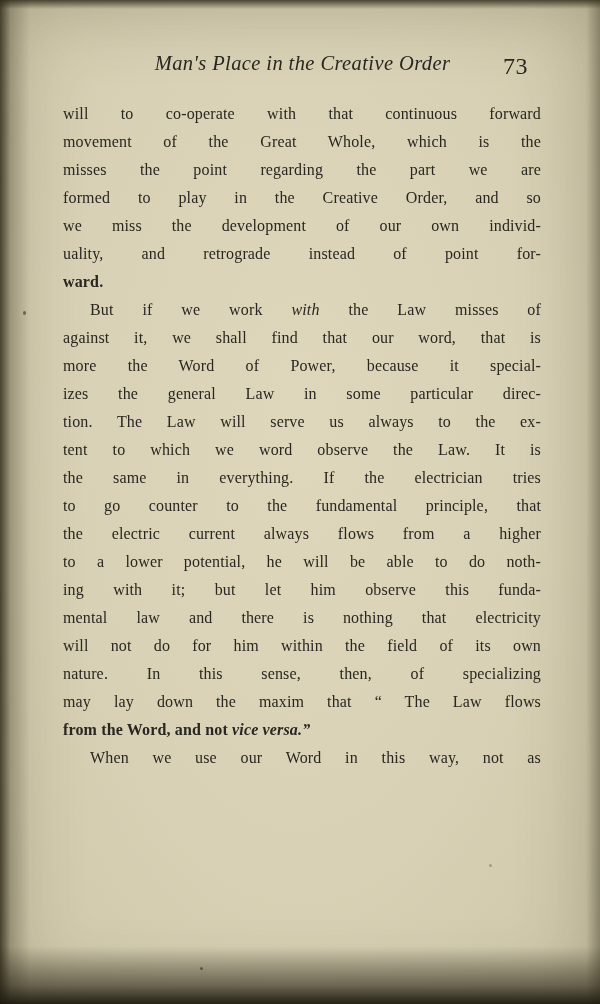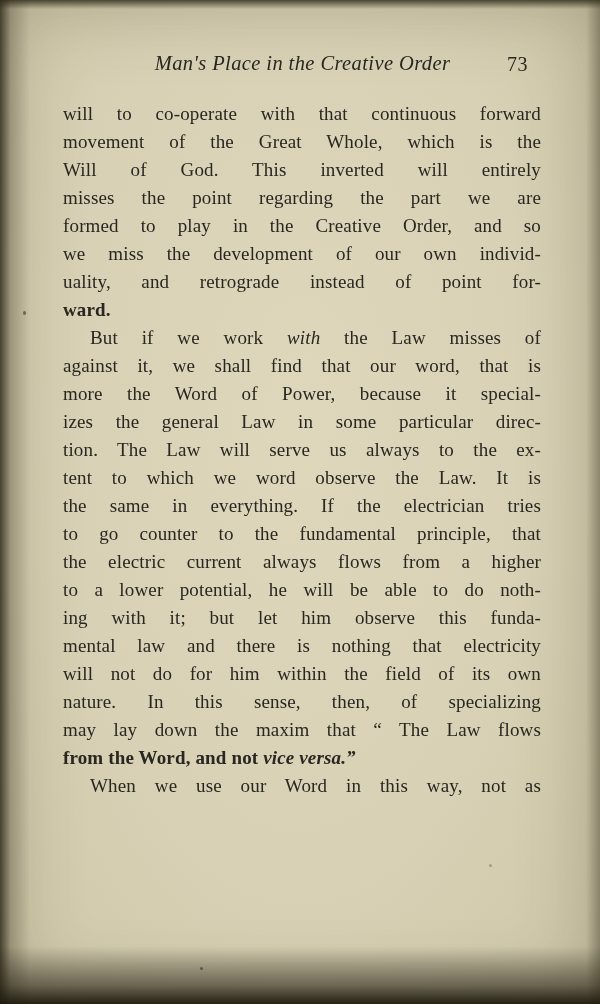--- a/index.html
+++ b/index.html
@@ -38,34 +38,34 @@
     font-style: italic;
     font-size: 20.5px;
     letter-spacing: 0.4px;
     white-space: nowrap;
   }
   .running-header .pagenum {
     position: absolute;
     right: 14px;
     top: 1px;
     font-style: normal;
-    font-size: 20px;
+    font-size: 24px;
     letter-spacing: 0.5px;
   }
 
   .body-text {
     position: absolute;
     left: 63px;
     top: 100px;
     width: 478px;
   }
   .line {
     height: 28px;
     line-height: 28px;
-    font-size: 19px;
+    font-size: 16px;
     letter-spacing: 0.15px;
     white-space: nowrap;
     text-align: justify;
     text-align-last: justify;
     -moz-text-align-last: justify;
   }
   .line.no-just {
     text-align: left;
     text-align-last: left;
     font-weight: bold;
@@ -94,21 +94,20 @@
   <div class="edge bottom"></div>
 
   <div class="running-header">
     <span>Man's Place in the Creative Order</span>
     <span class="pagenum">73</span>
   </div>
 
   <div class="body-text">
       <div class="line"><span>will to co-operate with that continuous forward</span></div>
       <div class="line"><span>movement of the Great Whole, which is the</span></div>
-      <div class="line"><span>Will of God. This inverted will entirely</span></div>
       <div class="line"><span>misses the point regarding the part we are</span></div>
       <div class="line"><span>formed to play in the Creative Order, and so</span></div>
       <div class="line"><span>we miss the development of our own individ-</span></div>
       <div class="line"><span>uality, and retrograde instead of point for-</span></div>
       <div class="line no-just"><span>ward.</span></div>
       <div class="line indent"><span>But if we work </span><em>with</em><span> the Law misses of</span></div>
       <div class="line"><span>against it, we shall find that our word, that is</span></div>
       <div class="line"><span>more the Word of Power, because it special-</span></div>
       <div class="line"><span>izes the general Law in some particular direc-</span></div>
       <div class="line"><span>tion. The Law will serve us always to the ex-</span></div>

